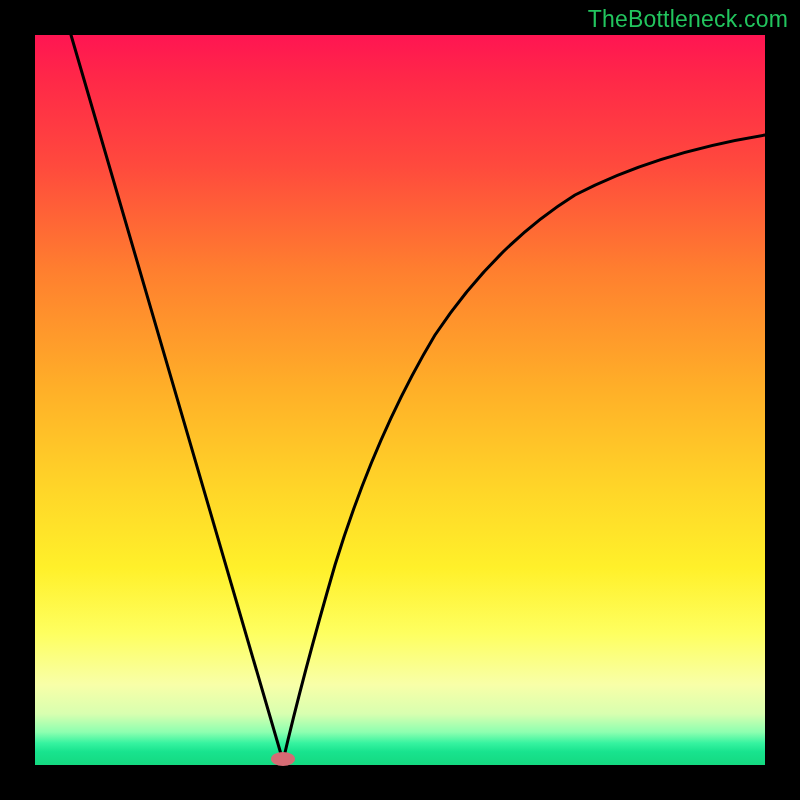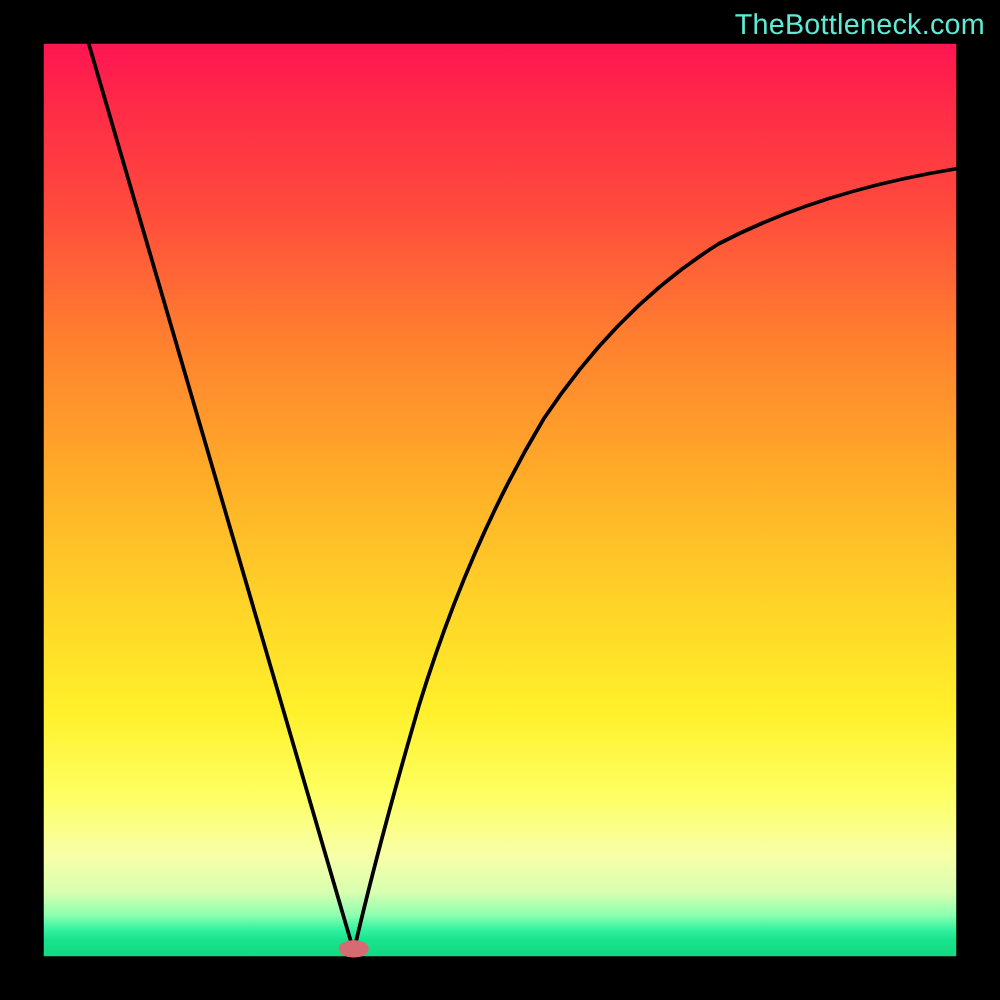--- a/index.html
+++ b/index.html
@@ -40,21 +40,21 @@
       #8dffb0 95.5%,
       #36f3a0 97%,
       #18e38e 98.2%,
       #14d980 100%
     );
   }
   .watermark {
     position: absolute;
     top: 6px;
     right: 12px;
-    color: #5eead4;
+    color: #22c55e;
     font-size: 23px;
     letter-spacing: 0.2px;
     user-select: none;
   }
   svg.curve {
     position: absolute;
     left: 0;
     top: 0;
     width: 730px;
     height: 730px;

